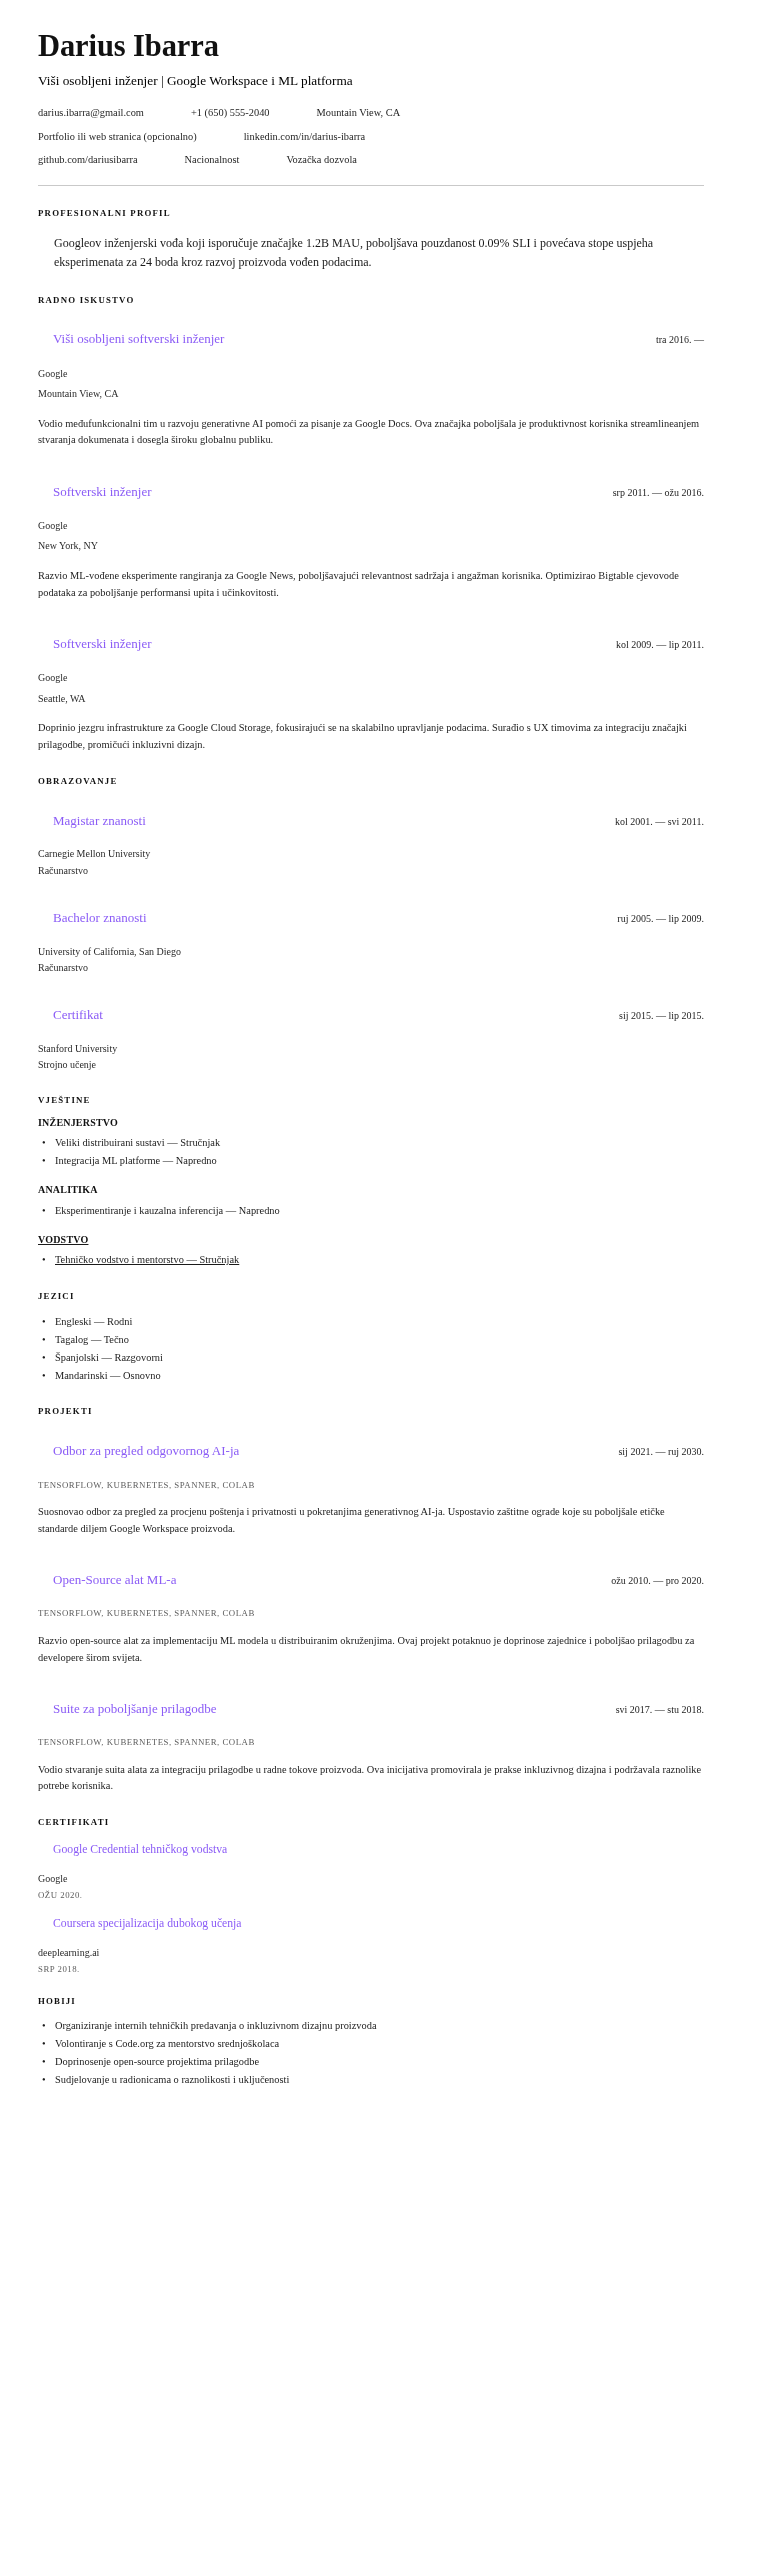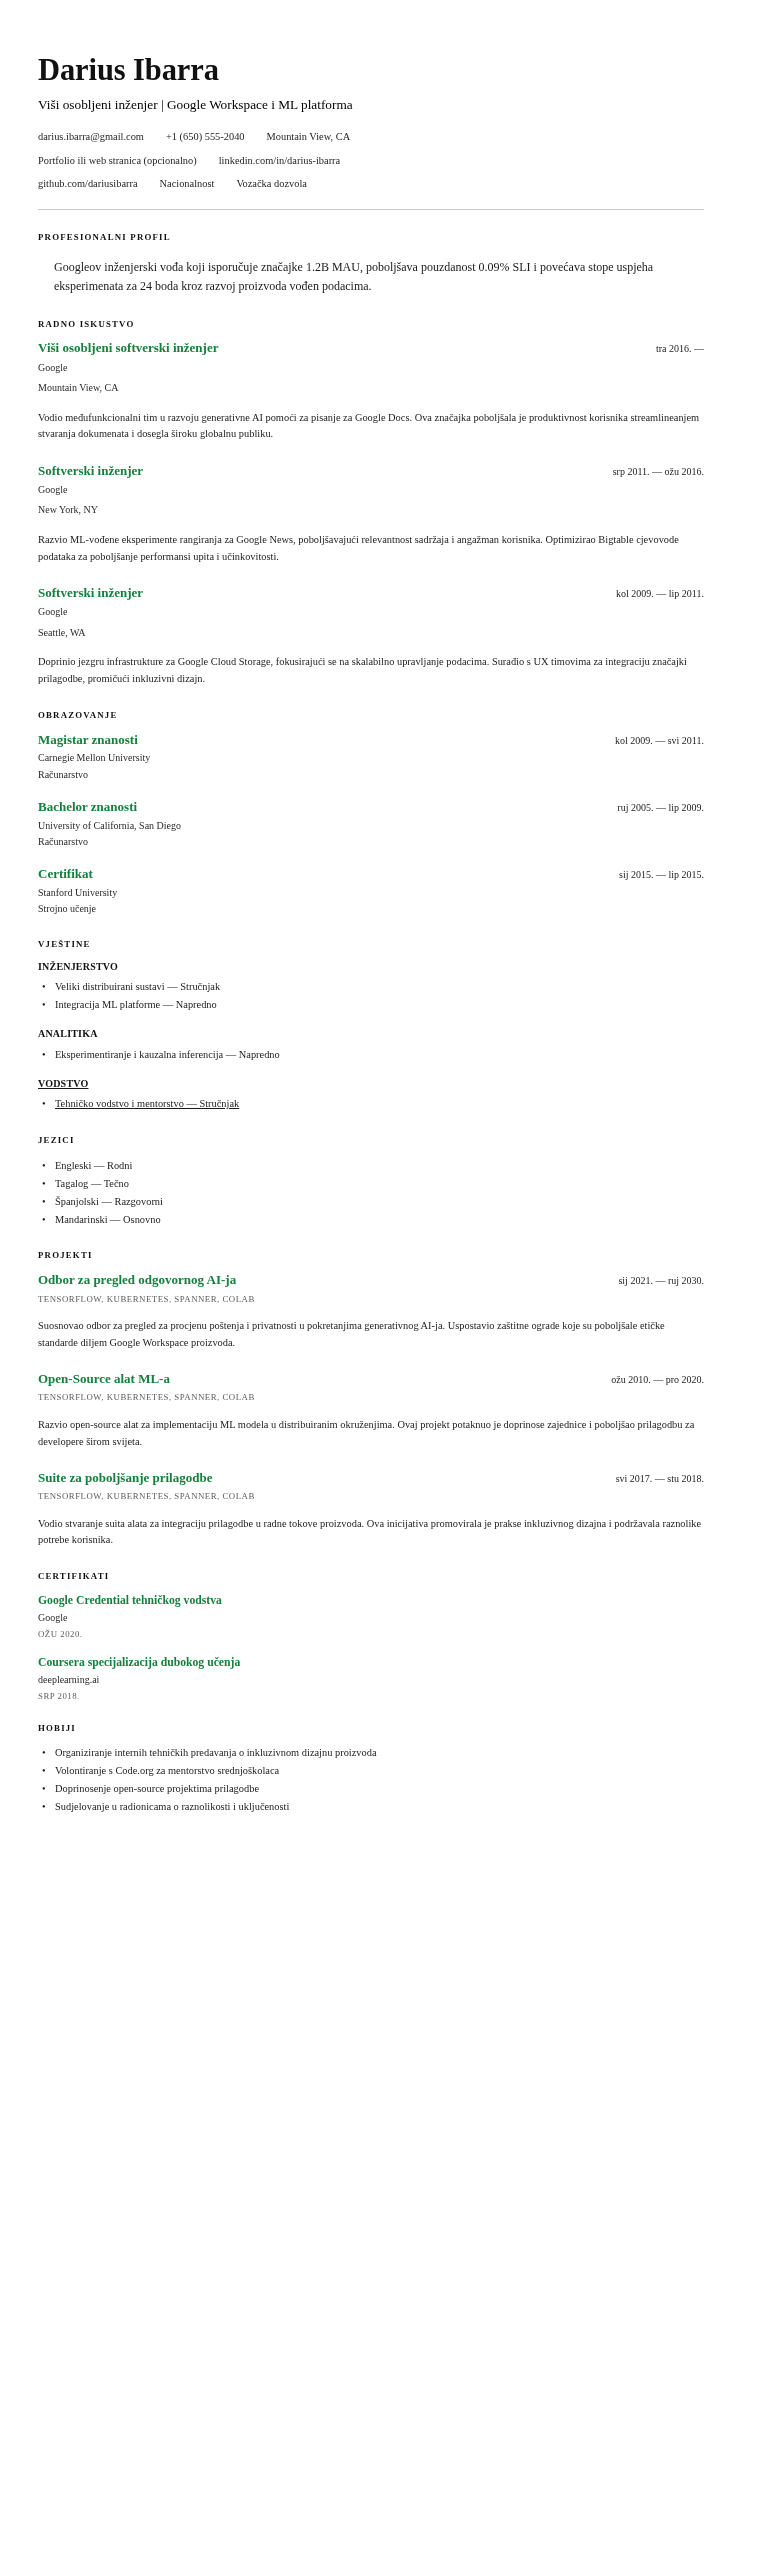--- a/index.html
+++ b/index.html
@@ -6,21 +6,21 @@
   html, body { margin: 0; padding: 0; }
   body {
     width: 779px;
     background: #ffffff;
     font-family: "Liberation Serif", "DejaVu Serif", serif;
     color: #1a1a1a;
     -webkit-font-smoothing: antialiased;
   }
   .page {
     width: 742px;
-    padding: 54px 38px 26px 38px;
+    padding: 30px 38px 26px 38px;
   }
 
   
   .name {
     font-size: 30.5px;
     font-weight: 700;
     line-height: 1.08;
     letter-spacing: -0.1px;
     margin: 0 0 9px 0;
     color: #111111;
@@ -33,20 +33,21 @@
     margin: 0 0 17px 0;
   }
   .contact-row {
     display: flex;
     flex-wrap: wrap;
     align-items: baseline;
     margin: 0 0 9px 0;
     font-size: 10.4px;
     color: #1f1f1f;
     line-height: 1.4;
+    gap: 25px;
   }
   .contact-row .ci { margin-right: 22px; white-space: nowrap; }
   .contact-row .ci:last-child { margin-right: 0; }
 
   .rule {
     border: none;
     border-top: 0.6px solid #c9c9c9;
     margin: 17px 0 0 0;
     height: 0;
   }
@@ -73,24 +74,24 @@
   .entry { margin-bottom: 19.5px; }
   .entry:last-child { margin-bottom: 0; }
   .entry-head {
     display: flex;
     align-items: baseline;
     justify-content: space-between;
     gap: 15.6px;
   }
   .entry-title {
     font-size: 13px;
-    font-weight: 700;
-    color: #15803d;
+    font-weight: 400;
+    color: #8b5cf6;
     line-height: 1.3;
-    margin: 0;
+    margin: 15px;
   }
   .entry-dates {
     font-size: 10px;
     color: #242424;
     white-space: nowrap;
     flex: none;
   }
   .entry-sub {
     font-size: 10px;
     color: #2a2a2a;
@@ -223,21 +224,21 @@
       <p class="entry-desc">Doprinio jezgru infrastrukture za Google Cloud Storage, fokusirajući se na skalabilno upravljanje podacima. Surađio s UX timovima za integraciju značajki prilagodbe, promičući inkluzivni dizajn.</p>
     </div>
   </section>
 
   <section class="section edu">
     <h2 class="section-title">Obrazovanje</h2>
 
     <div class="entry">
       <div class="entry-head">
         <div class="entry-title">Magistar znanosti</div>
-        <div class="entry-dates">kol 2009. — svi 2011.</div>
+        <div class="entry-dates">kol 2001. — svi 2011.</div>
       </div>
       <div class="entry-sub">Carnegie Mellon University</div>
       <div class="entry-sub second">Računarstvo</div>
     </div>
 
     <div class="entry">
       <div class="entry-head">
         <div class="entry-title">Bachelor znanosti</div>
         <div class="entry-dates">ruj 2005. — lip 2009.</div>
       </div>

